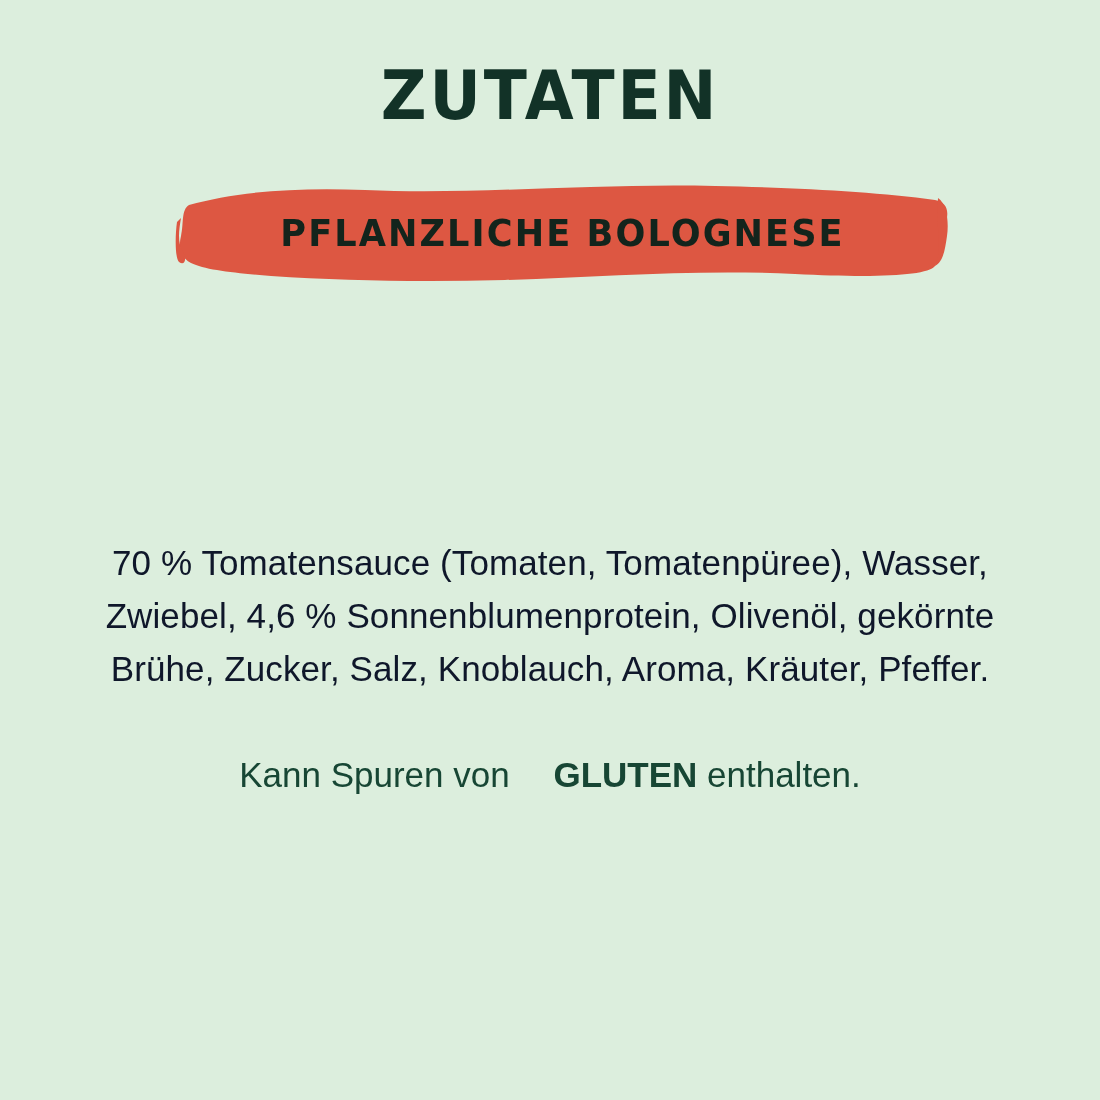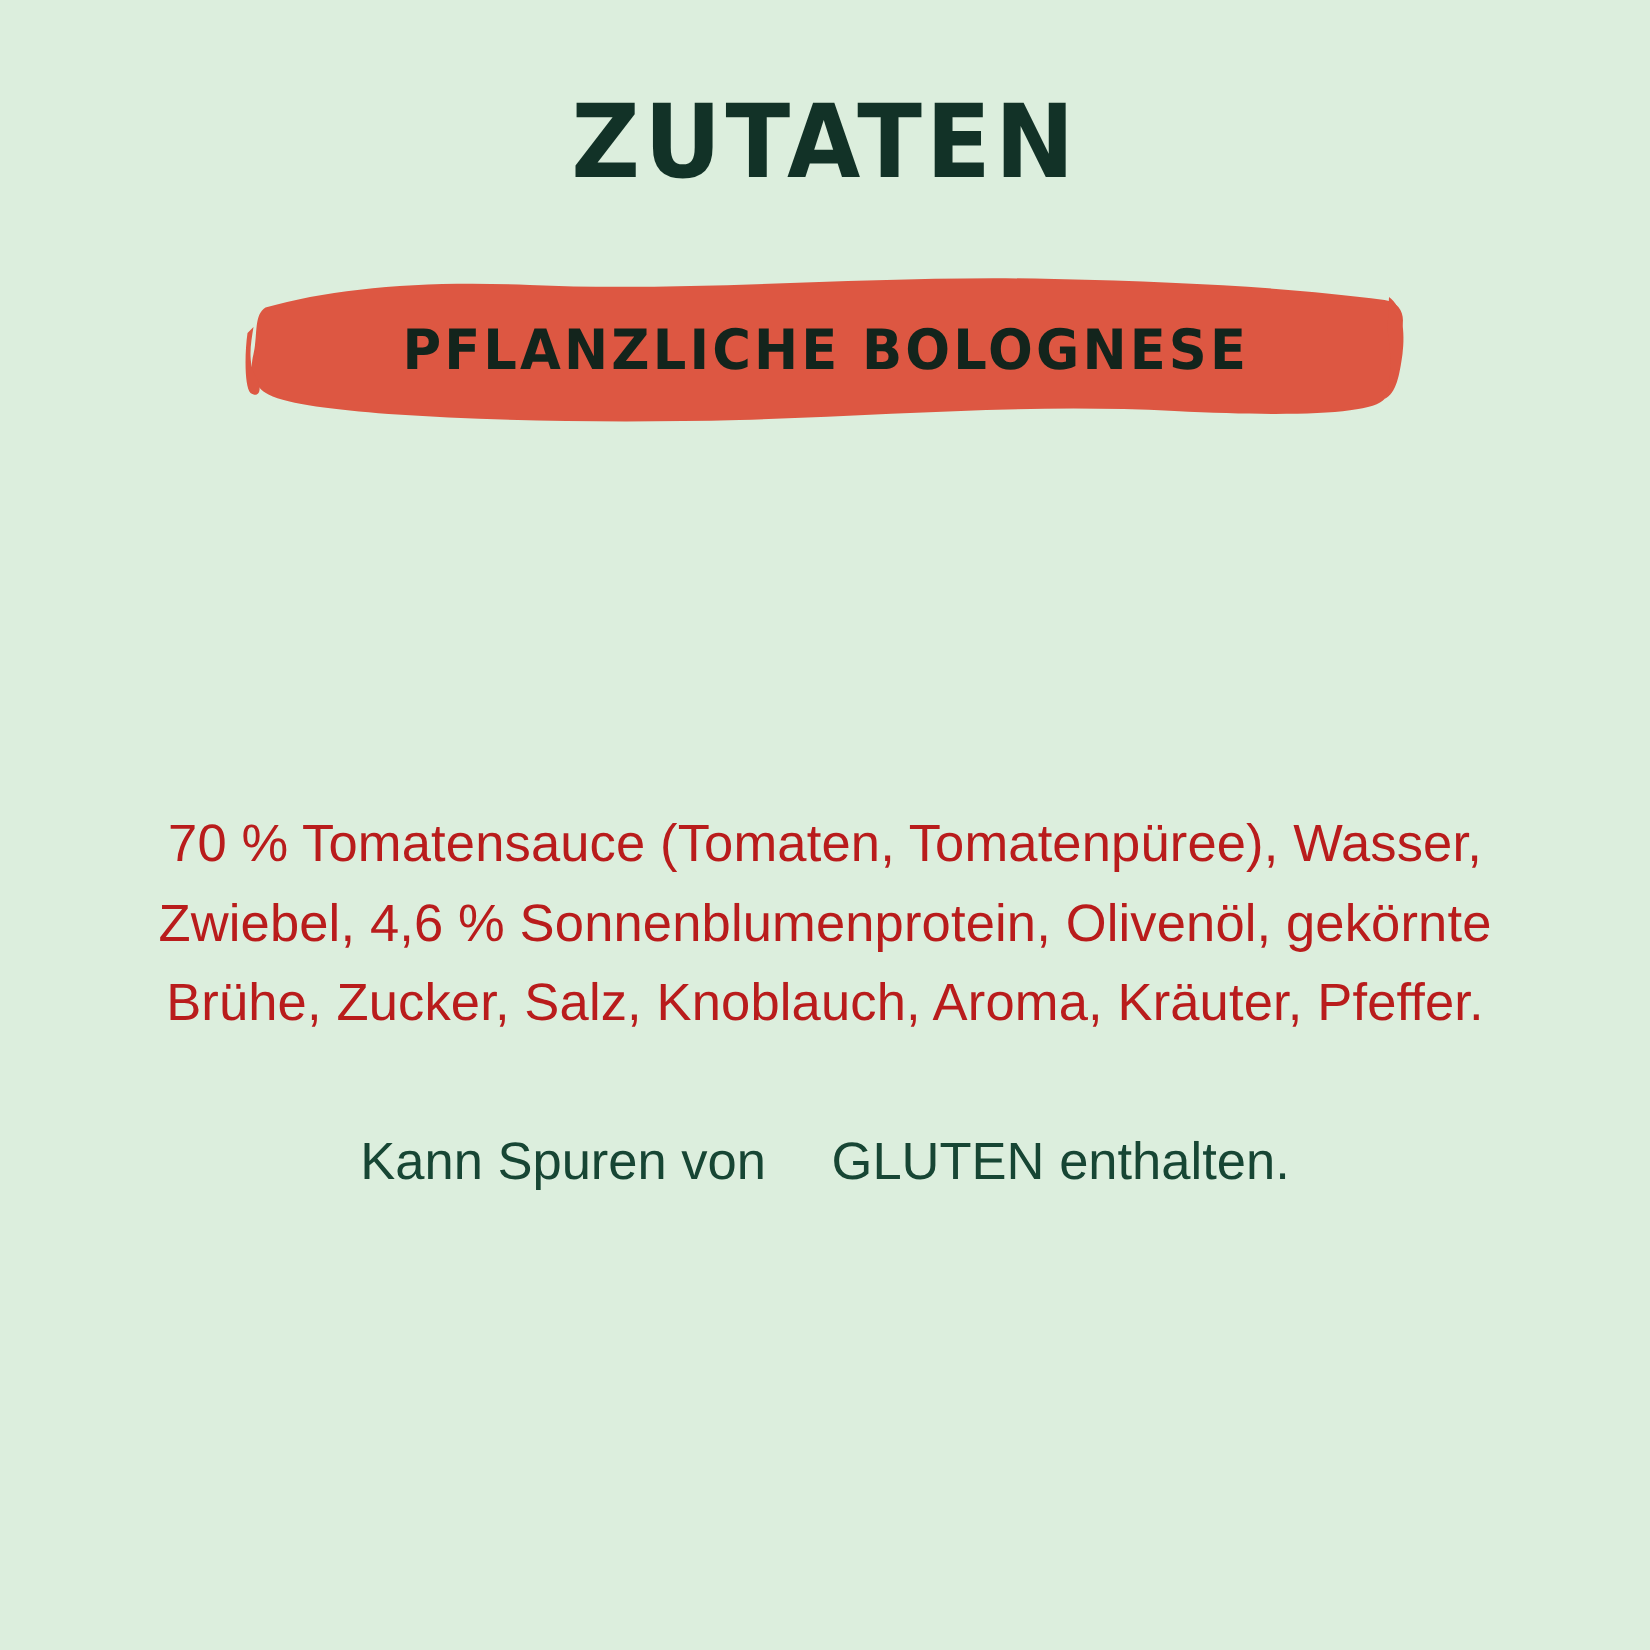--- a/index.html
+++ b/index.html
@@ -35,21 +35,21 @@
     line-height: 1;
     letter-spacing: 3px;
     color: #123227;
     transform: scaleX(0.93);
   }
 
   
   .banner-wrap {
     position: absolute;
     top: 178px;
-    left: 163px;
+    left: 175px;
     width: 775px;
     height: 110px;
   }
   .banner-svg {
     position: absolute;
     top: 0;
     left: 0;
     width: 775px;
     height: 110px;
     display: block;
@@ -77,31 +77,31 @@
     top: 536px;
     left: 90px;
     width: 920px;
     text-align: center;
     color: #16402f;
     font-family: "Liberation Sans", sans-serif;
   }
   .ingredients {
     font-size: 35px;
     line-height: 1.52;
-    color: #b91c1c;
+    color: #0f172a;
     letter-spacing: 0.1px;
   }
   .allergen {
     margin-top: 53px;
     font-size: 35px;
     line-height: 1.5;
     color: #174634;
   }
   .allergen b {
-    font-weight: normal;
+    font-weight: bold;
     margin-left: 34px;
   }
 </style>
 </head>
 <body>
 
 <div class="page">
 
   <div class="title">ZUTATEN</div>
 

